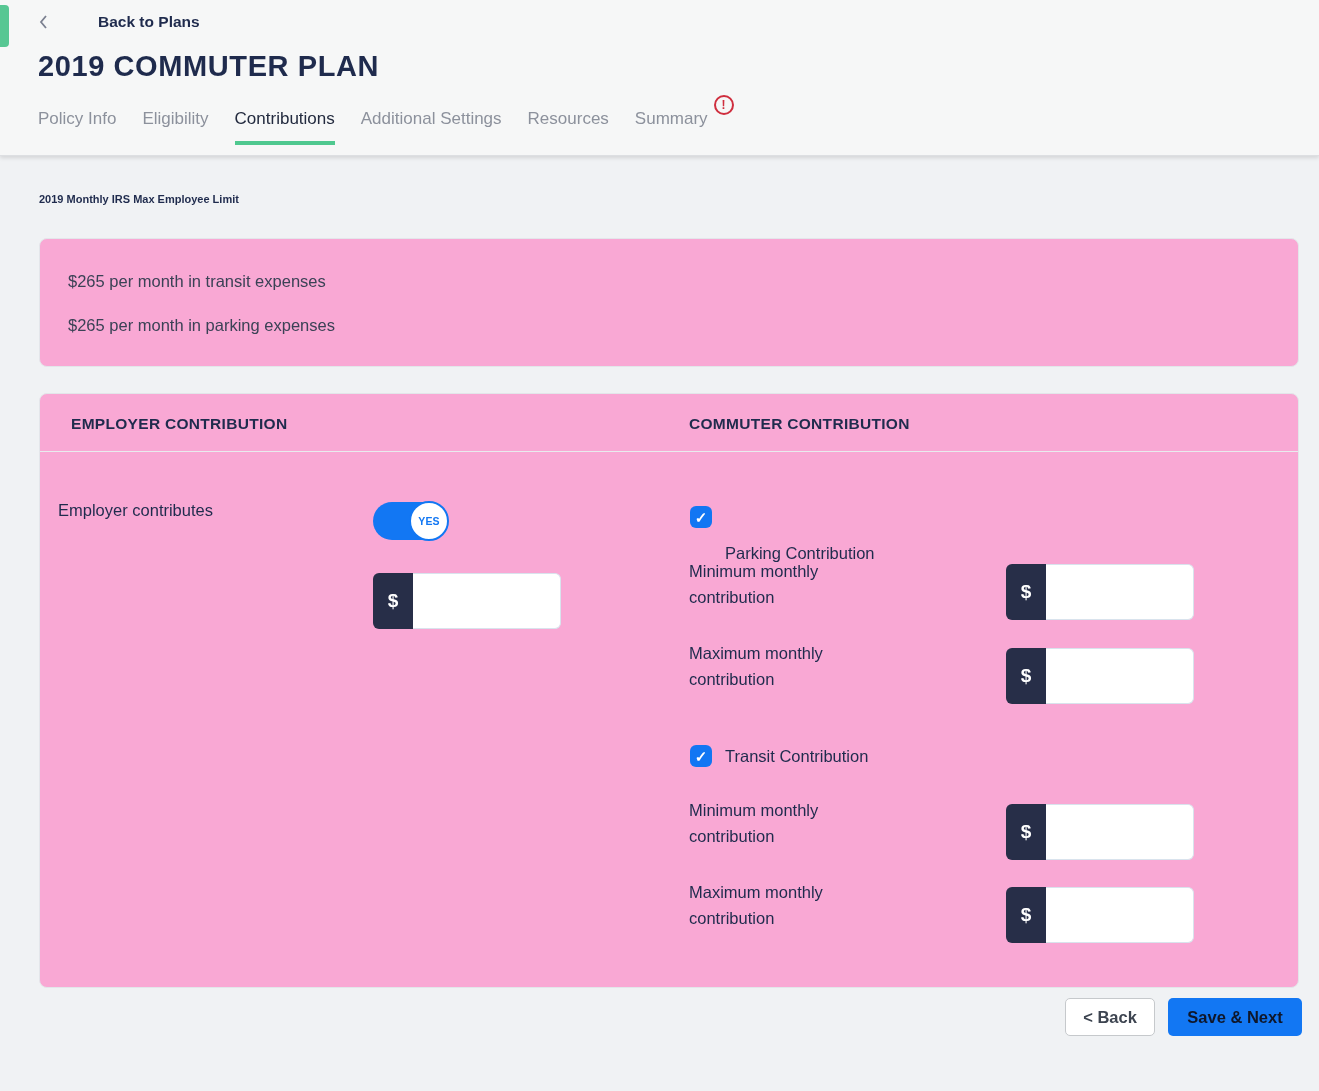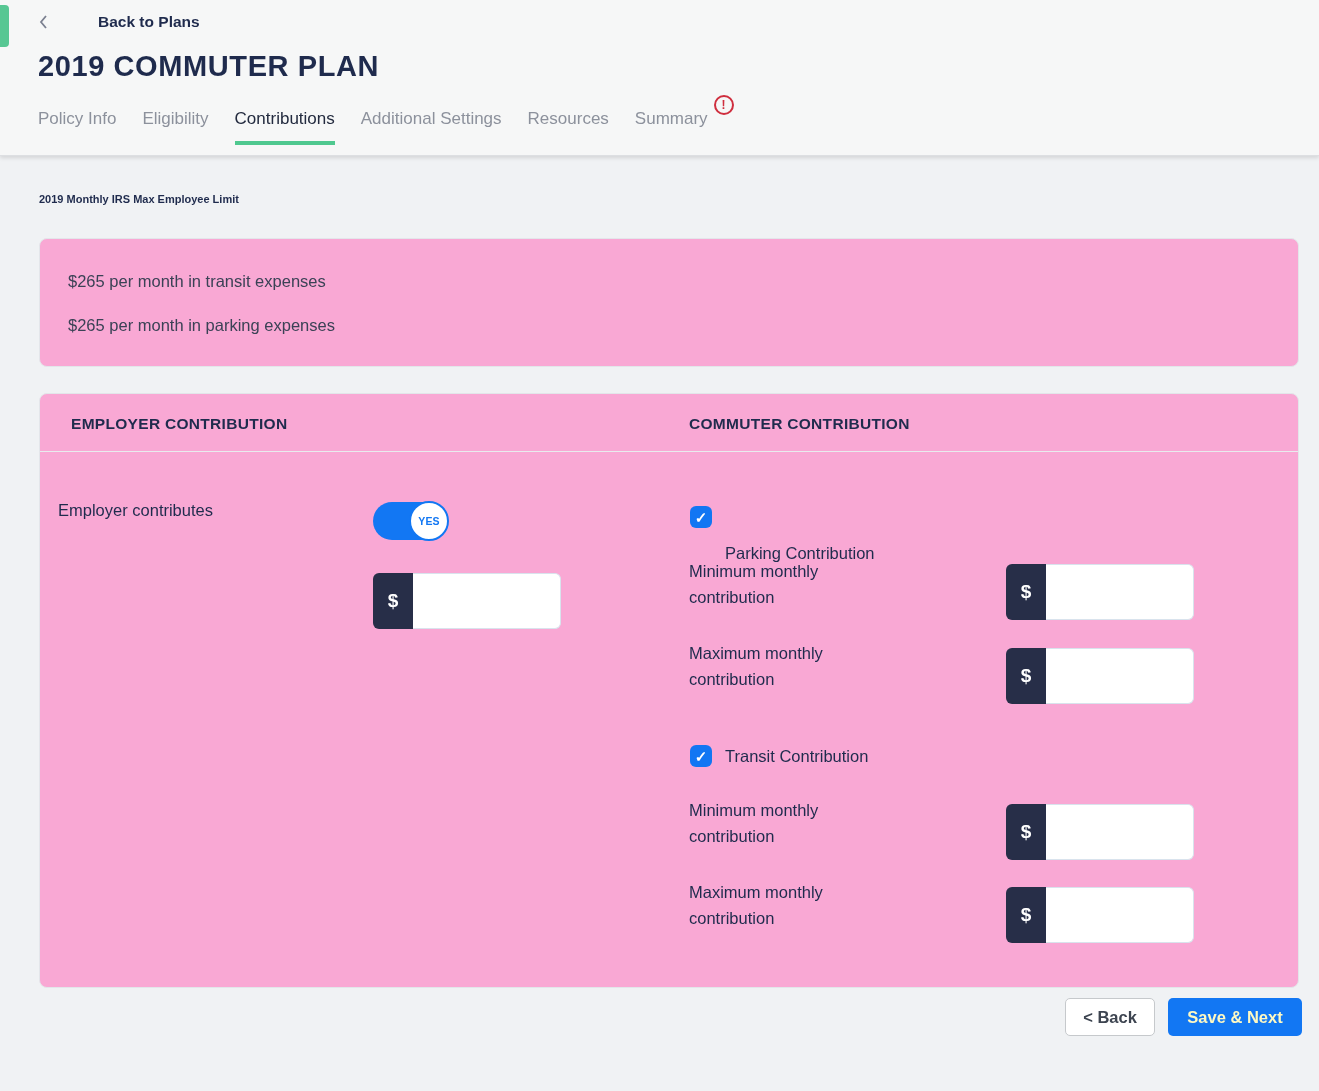--- a/index.html
+++ b/index.html
@@ -127,21 +127,21 @@
     display:flex; align-items:center; justify-content:center;
     font-size:16.5px; font-weight:bold; border-radius:5px; cursor:pointer;
     font-family:"Liberation Sans", sans-serif;
   }
   .btn-back {
     left:1065px; width:90px;
     background:#fff; border:1px solid #c6c9cc; color:#3d4450;
   }
   .btn-save {
     left:1168px; width:134px;
-    background:#1277f3; border:none; color:#fef9c3;
+    background:#1277f3; border:none; color:#0f172a;
   }
 </style>
 </head>
 <body>
 
 <header class="page-header">
   <div class="accent-bar"></div>
 
   <div class="back-link">
     <span class="chev">

